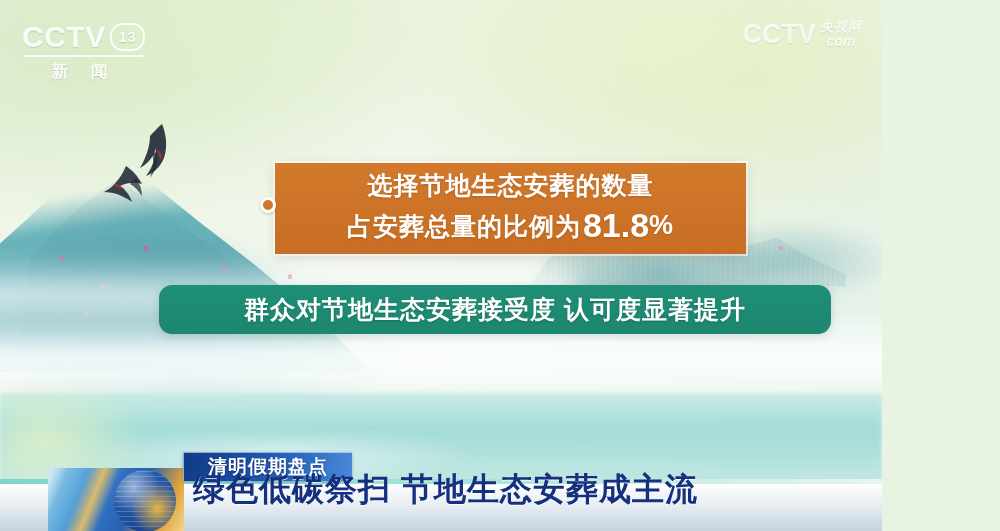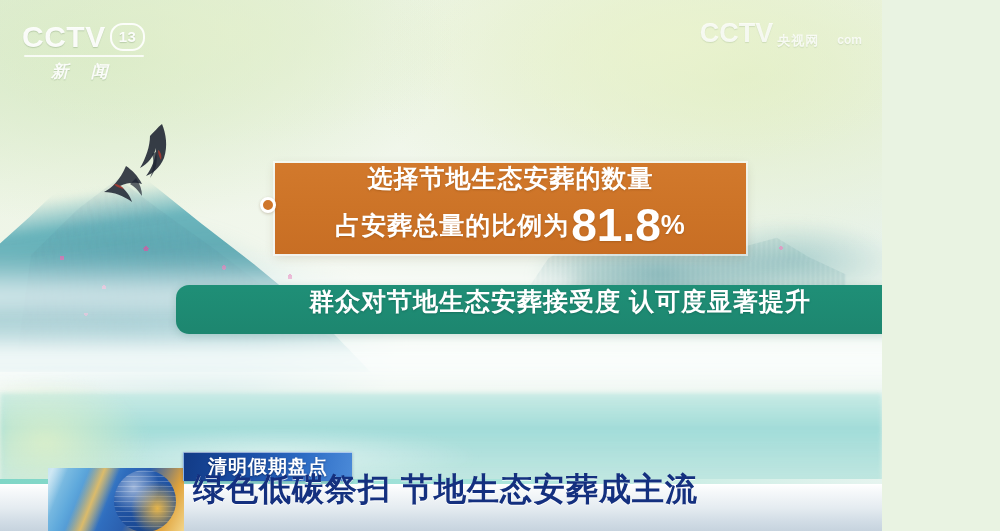--- a/index.html
+++ b/index.html
@@ -136,68 +136,67 @@
   }
   .cctv-logo .num-pill{
     border:2px solid rgba(255,255,255,.9);
     border-radius:13px;padding:0 7px;font-size:15px;line-height:24px;
     display:inline-block;
   }
   .cctv-logo .rule{
     height:2px;background:rgba(255,255,255,.8);margin:3px 0 3px 2px;width:120px;border-radius:2px;
   }
   .cctv-logo .row2{
-    font-size:17px;font-weight:700;letter-spacing:9px;text-align:center;width:124px;font-style:italic;
+    font-size:17px;font-weight:700;letter-spacing:9px;text-align:center;width:124px;
   }
 
   
   .watermark{
     position:absolute;right:20px;top:20px;
     color:rgba(255,255,255,.80);
     text-shadow:0 1px 1px rgba(120,150,110,.22);
     display:flex;align-items:flex-end;gap:4px;
   }
   .watermark .wm-main{font-size:27px;font-weight:700;letter-spacing:0px;line-height:1;}
-  .watermark .wm-side{display:flex;flex-direction:row;gap:18px;line-height:1;}
+  .watermark .wm-side{display:flex;flex-direction:column;gap:1px;line-height:1;font-style:italic;}
   .watermark .wm-cn{font-size:13px;font-weight:700;letter-spacing:1px;}
-  .watermark .wm-com{font-size:12px;font-weight:700;}
+  .watermark .wm-com{font-size:14px;font-weight:700;text-align:center;}
 
   
   .stat-banner{
     position:absolute;left:275px;top:163px;width:471px;height:91px;
     background:linear-gradient(180deg,#d2792c 0%,#cc7327 55%,#c86e24 100%);
     box-shadow:0 0 0 2px rgba(255,255,255,.55), 0 3px 10px rgba(90,60,20,.16);
     display:flex;flex-direction:column;align-items:center;justify-content:center;
     gap:6px;
   }
   .stat-line{
     color:#fff;font-weight:700;font-size:25px;line-height:1.16;
     letter-spacing:1px;white-space:nowrap;
     text-shadow:0 1px 2px rgba(120,62,12,.35);
   }
   .stat-line.l2{display:flex;align-items:center;}
   .stat-value{
-    font-size:46px;font-weight:700;letter-spacing:0;
+    font-size:34px;font-weight:700;letter-spacing:0;
     margin-left:2px;
   }
   .stat-unit{font-size:27px;font-weight:700;}
   .stat-dot{
     position:absolute;left:-15px;top:34px;width:16px;height:16px;border-radius:50%;
     background:#cf762a;border:3px solid #fff;box-sizing:border-box;
     box-shadow:0 1px 3px rgba(90,60,20,.25);
   }
 
   
   .green-banner{
-    position:absolute;left:176px;top:285px;width:672px;height:49px;
+    position:absolute;left:159px;top:285px;width:672px;height:49px;
     background:linear-gradient(180deg,#1f8f77 0%,#1d866f 100%);
     border-radius:13px;
-    display:flex;justify-content:center;
+    display:flex;align-items:center;justify-content:center;
     box-shadow:0 2px 8px rgba(20,90,72,.18);
-    padding-left:48px;
   }
   .green-banner .gb-text{
     color:#fff;font-weight:700;font-size:25px;letter-spacing:1px;white-space:nowrap;
     text-shadow:0 1px 2px rgba(10,70,56,.35);
   }
 
   
   .lower-third{position:absolute;left:0;bottom:0;width:100%;height:83px;}
   .kicker{
     position:absolute;left:183px;top:4px;width:168px;height:28px;

